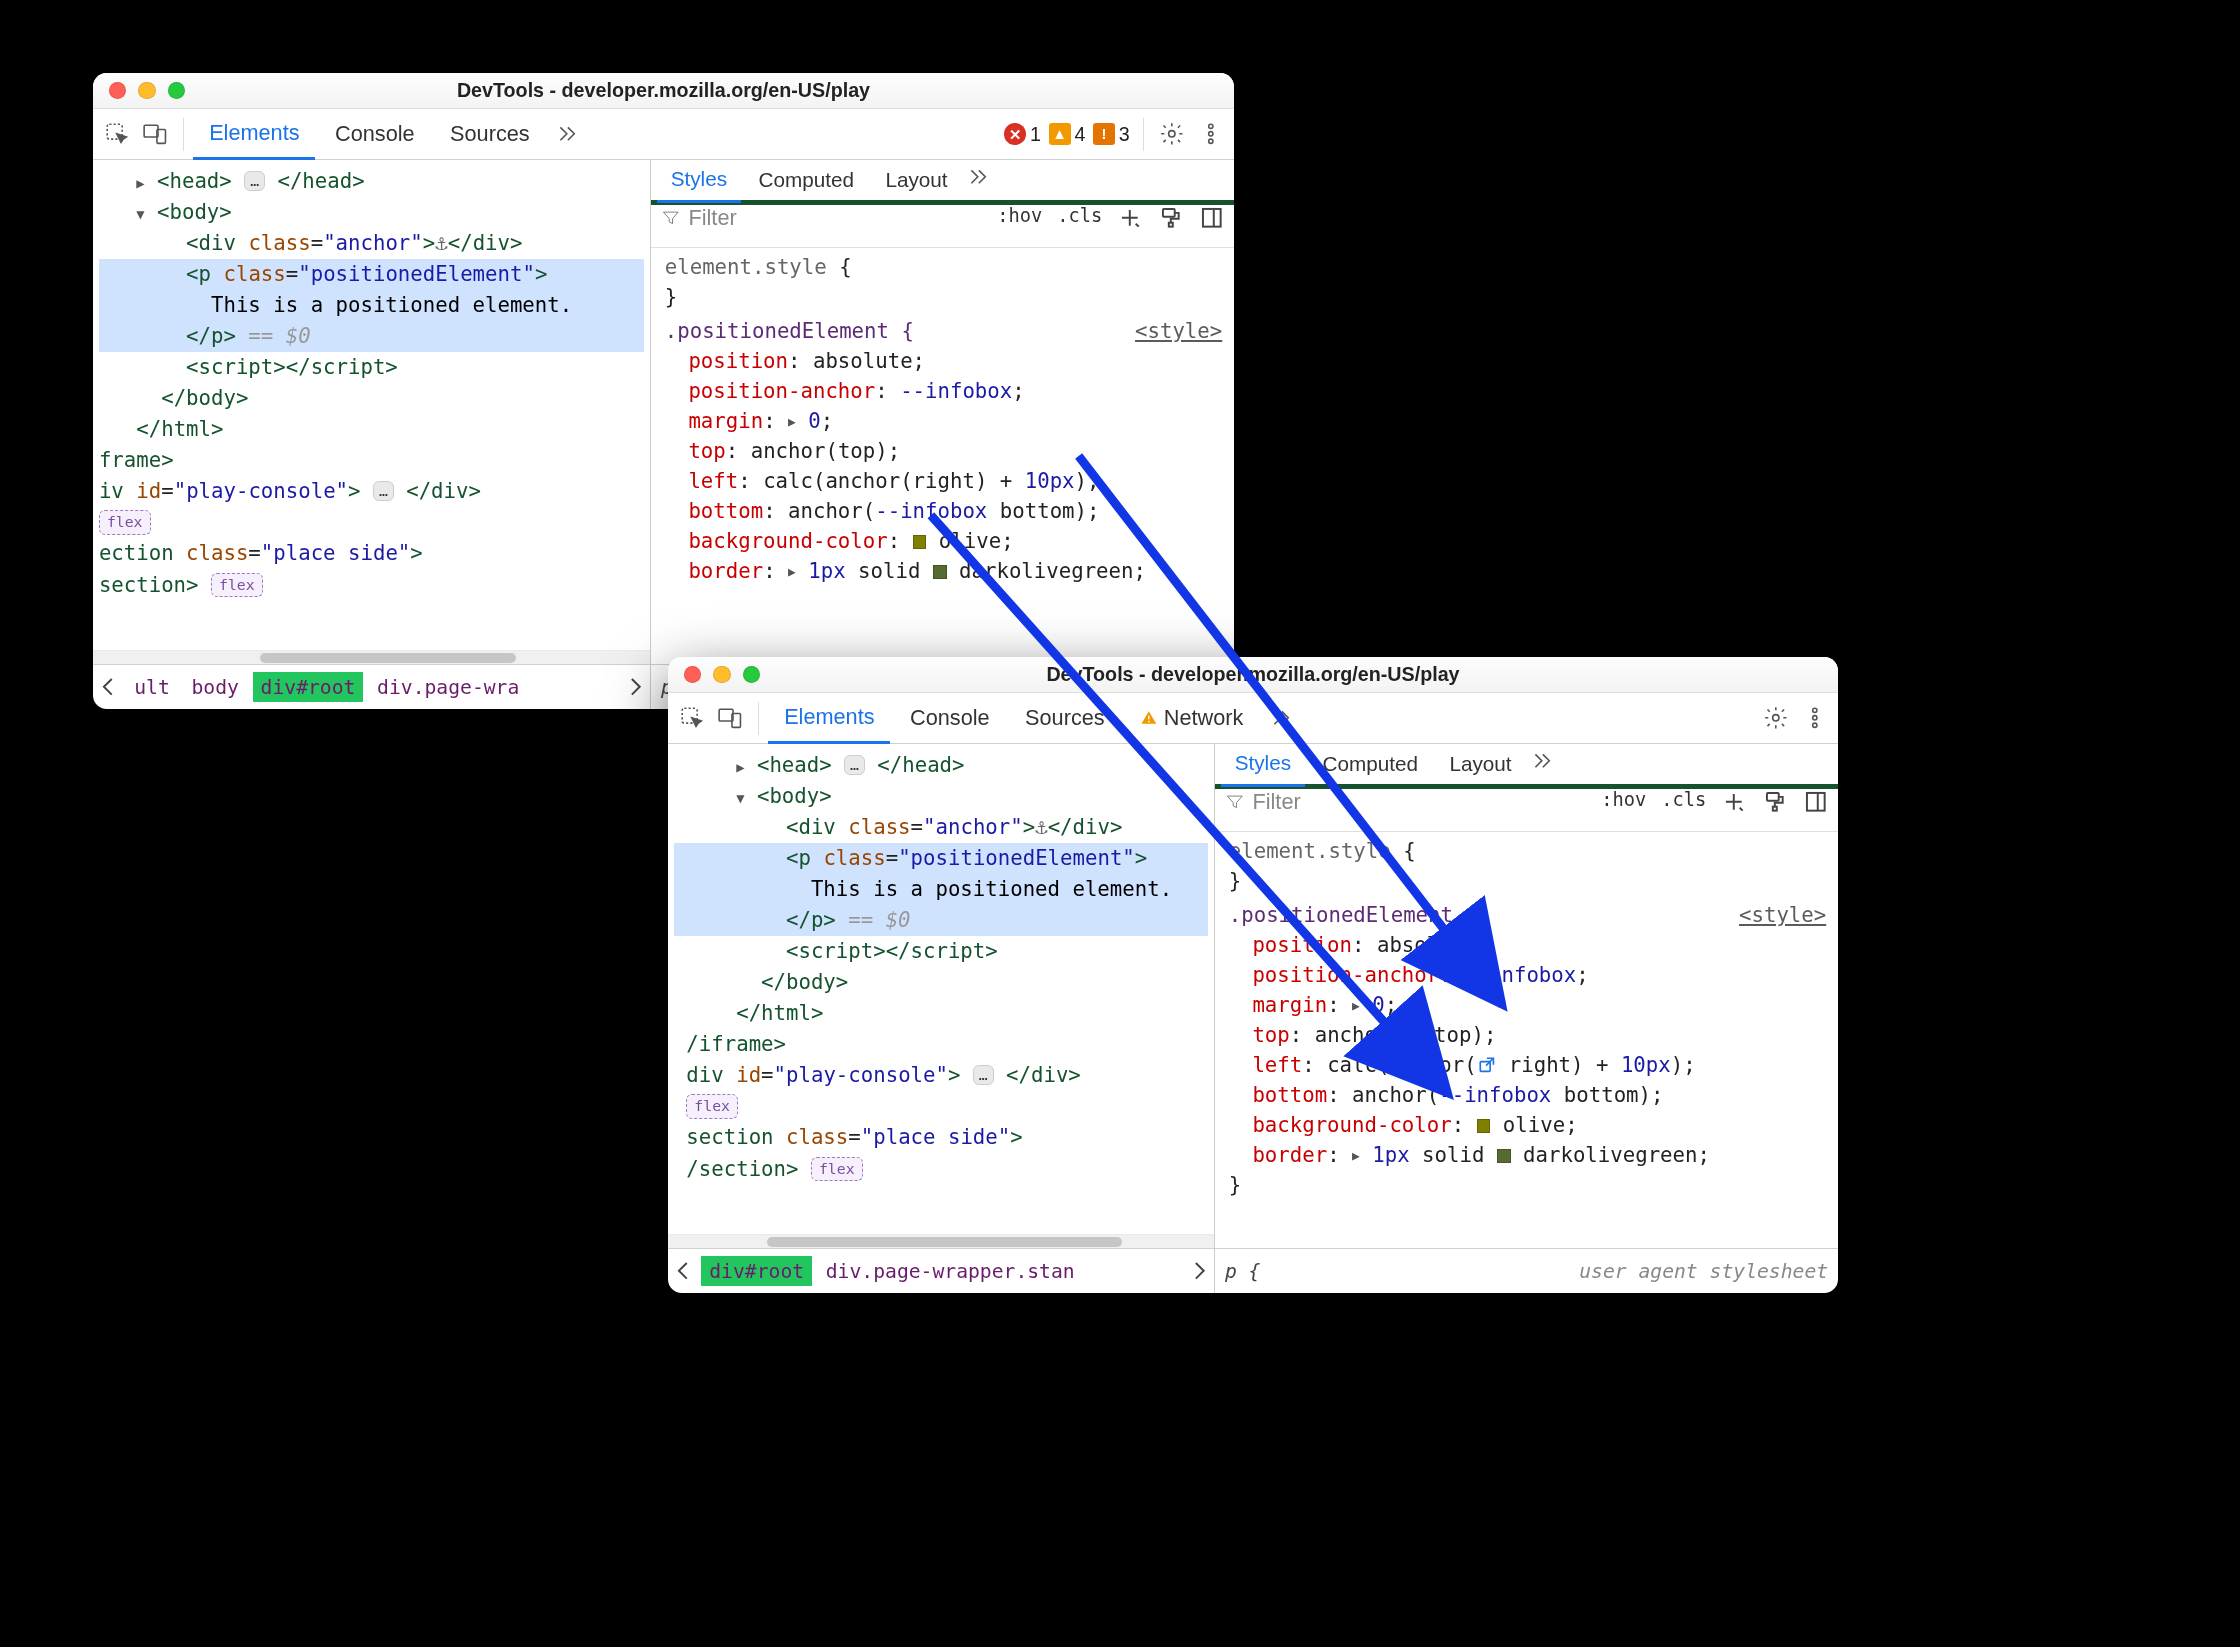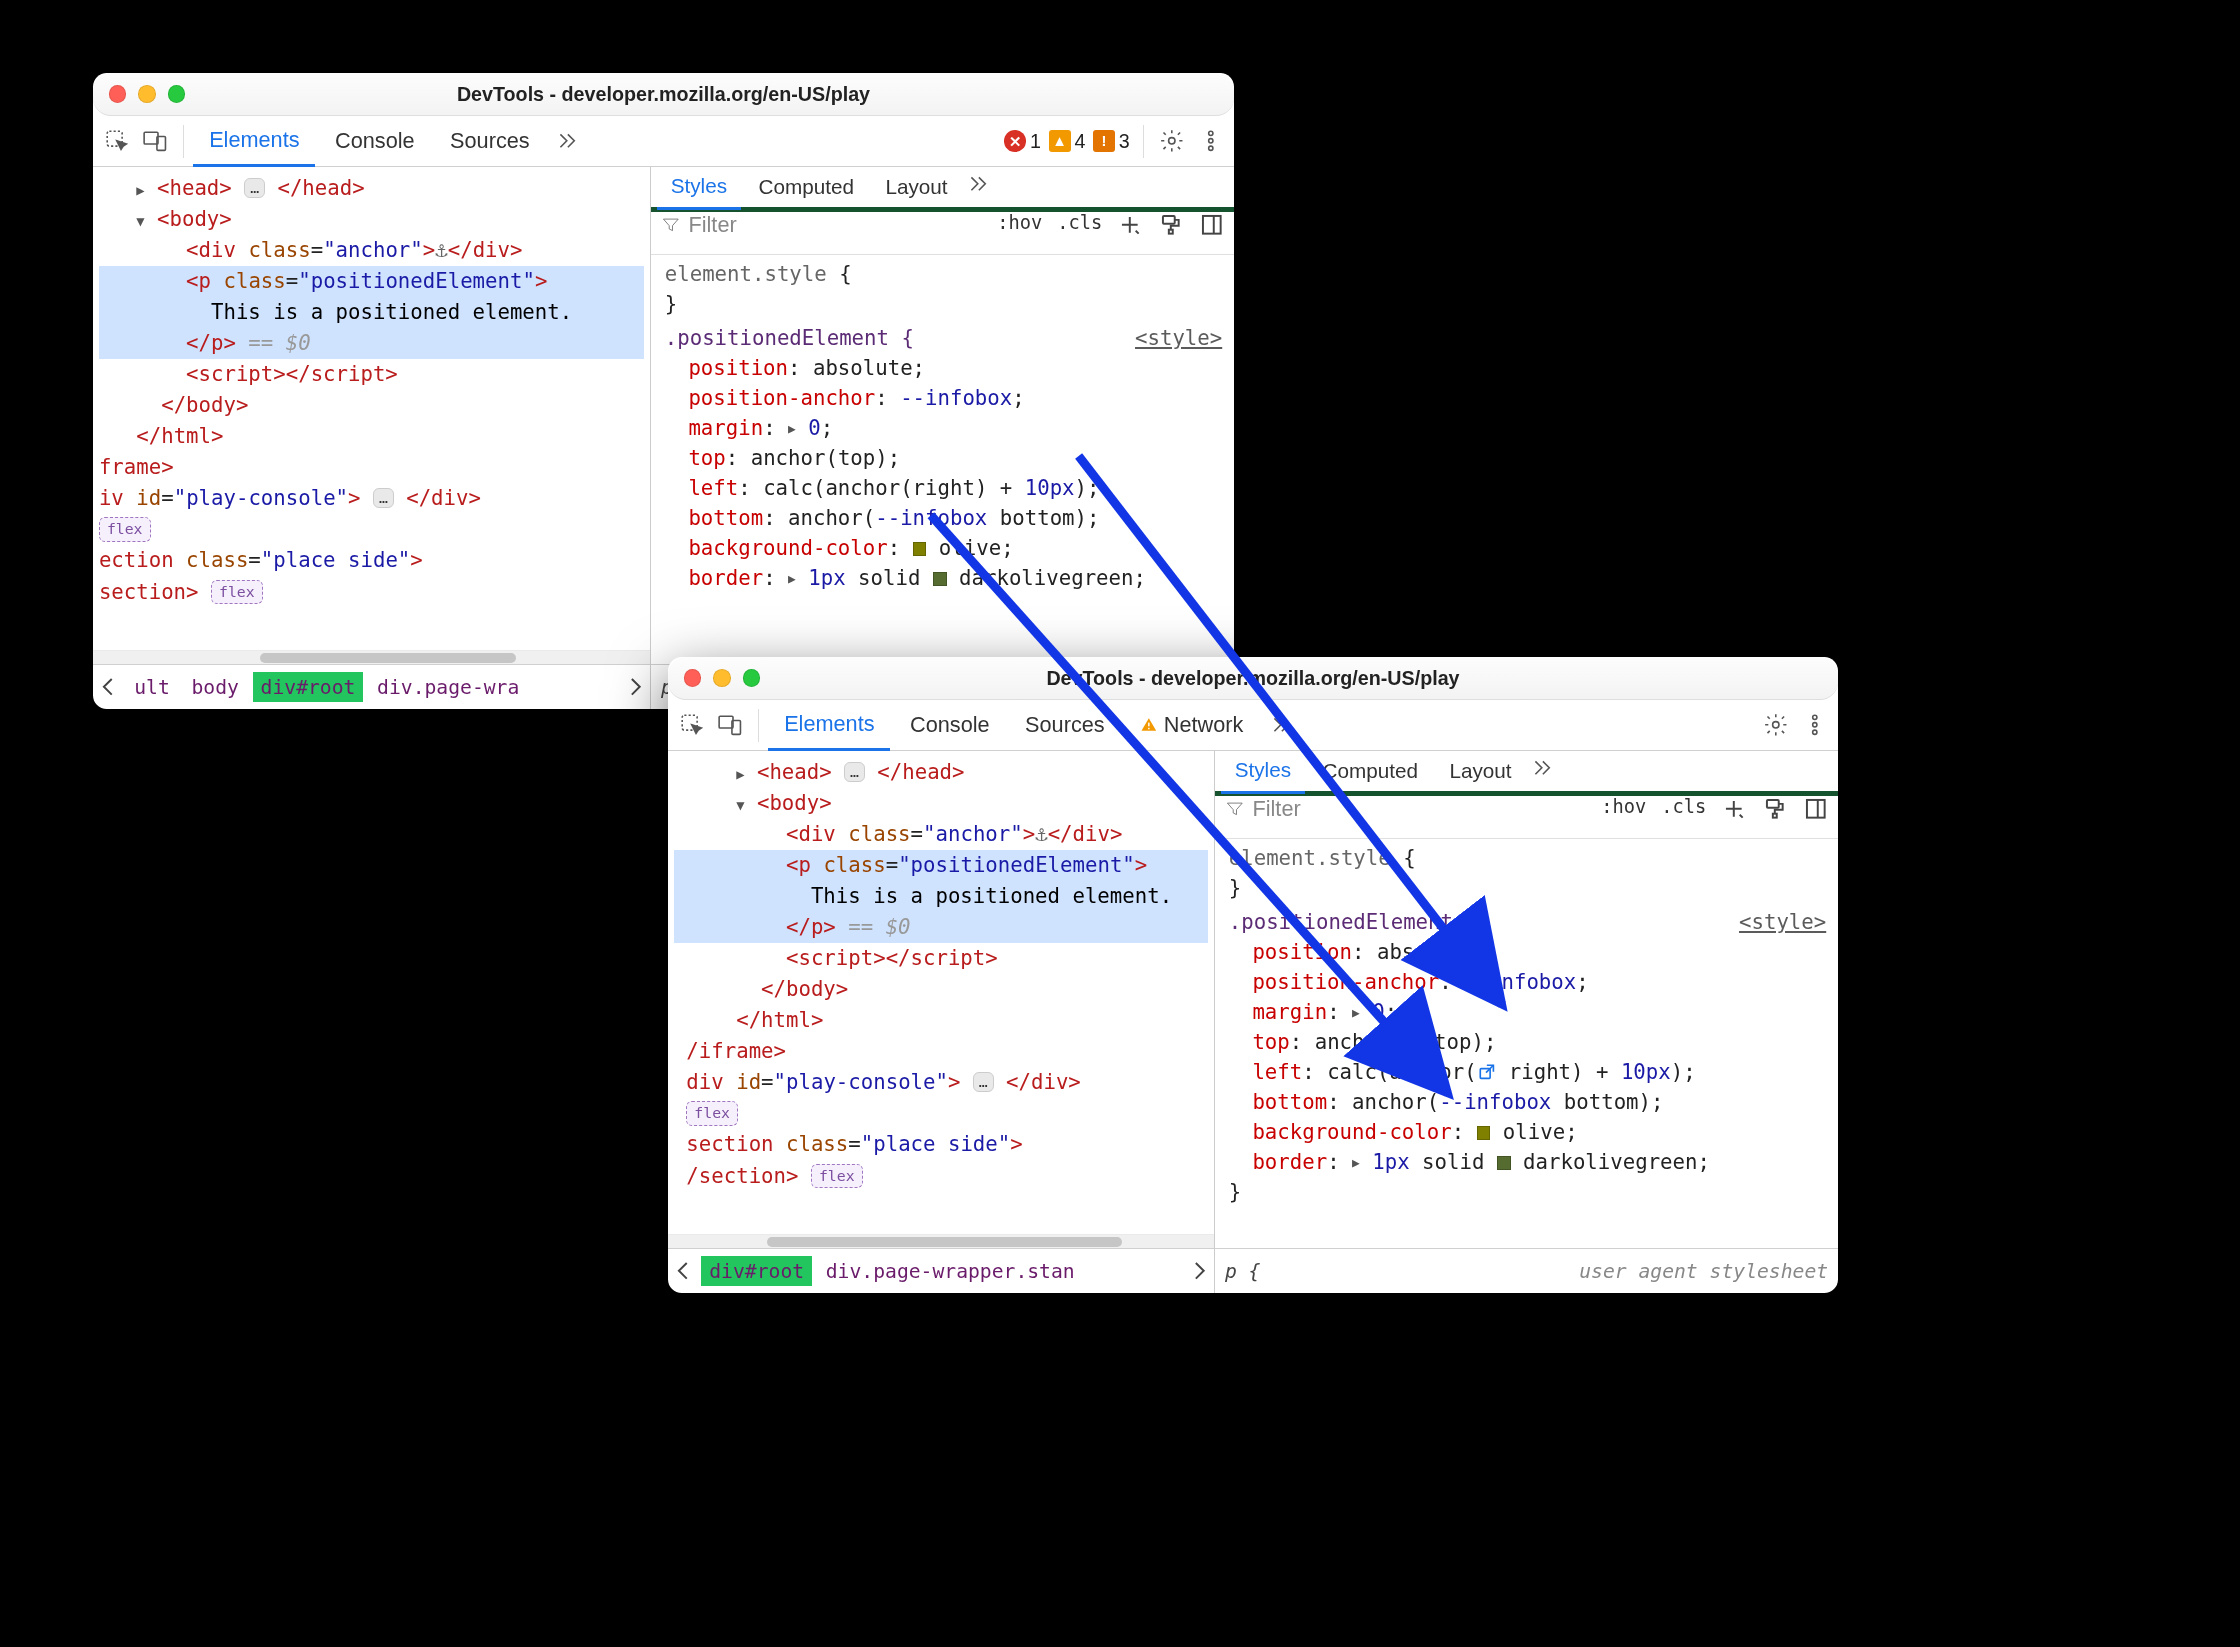--- a/index.html
+++ b/index.html
@@ -18,27 +18,26 @@
     border-radius: 13.8px;
     box-shadow: 0 19.7px 59px rgba(0,0,0,0.6);
     overflow: hidden;
     display: flex;
     flex-direction: column;
   }
   .win-a { left: 93px; top: 73px; width: 1141px; height: 636px; z-index: 1; }
   .win-b { left: 668px; top: 657px; width: 1170px; height: 636px; z-index: 2; }
 
   .titlebar {
-    height: 43px;
+    height: 36px;
     display: flex;
     align-items: center;
     background: linear-gradient(#fdfdfd,#f3f3f3);
     border-bottom: 1px solid #dedede;
     position: relative;
-    border-radius: 18px;
   }
   .traffic { display:flex; gap:11.8px; padding-left:15.8px; }
   .tl { width:17.7px; height:17.7px; border-radius:50%; }
   .tl-close { background:#ff5f56; box-shadow: inset 0 0 0 1px rgba(0,0,0,0.1);}
   .tl-min { background:#ffbd2e; box-shadow: inset 0 0 0 1px rgba(0,0,0,0.1);}
   .tl-max { background:#27c93f; box-shadow: inset 0 0 0 1px rgba(0,0,0,0.1);}
   .win-title {
     position:absolute; left:0; right:0; text-align:center;
     font-weight:600; font-size:19.7px; color:#222;
   }
@@ -76,21 +75,21 @@
   .dom-tree {
     flex:1; overflow:hidden;
     font-family: ui-monospace, Menlo, monospace;
     font-size:20.7px; line-height:1.5;
     color:#222;
     padding-top:5.9px;
     padding-left:5.9px;
   }
   .dom-tree .row { white-space:pre; }
   .dom-tree .row.sel { background:#cfe3ff; margin-right:5.9px; }
-  .t-tag { color:#b91c1c; }
+  .t-tag { color:#14532d; }
   .t-attr { color:#994500; }
   .t-val { color:#1a1aa6; }
   .t-text { color:#000; }
   .t-eq { color:#999; font-style:italic; }
   .tri { font-size:13.8px; color:#555;}
   .collapsed-pill {
     display:inline-block; background:#e9e9e9; border:1px solid #ccc;
     border-radius:5.9px; padding:0 4.9px; font-size:14.8px; color:#333; line-height:17.7px;
     vertical-align:2px;
   }

